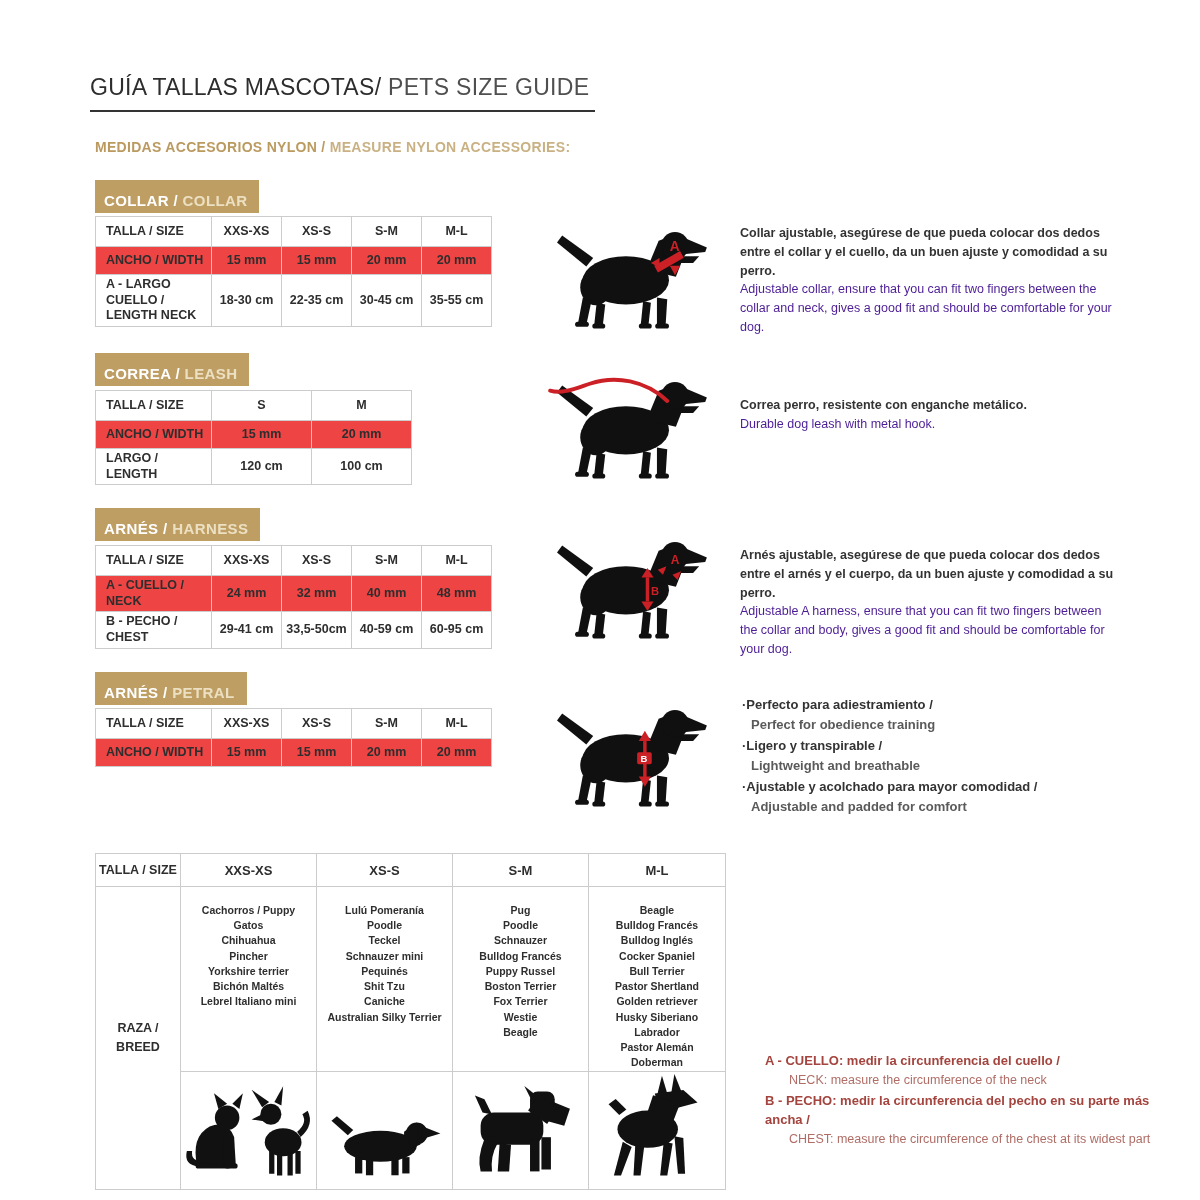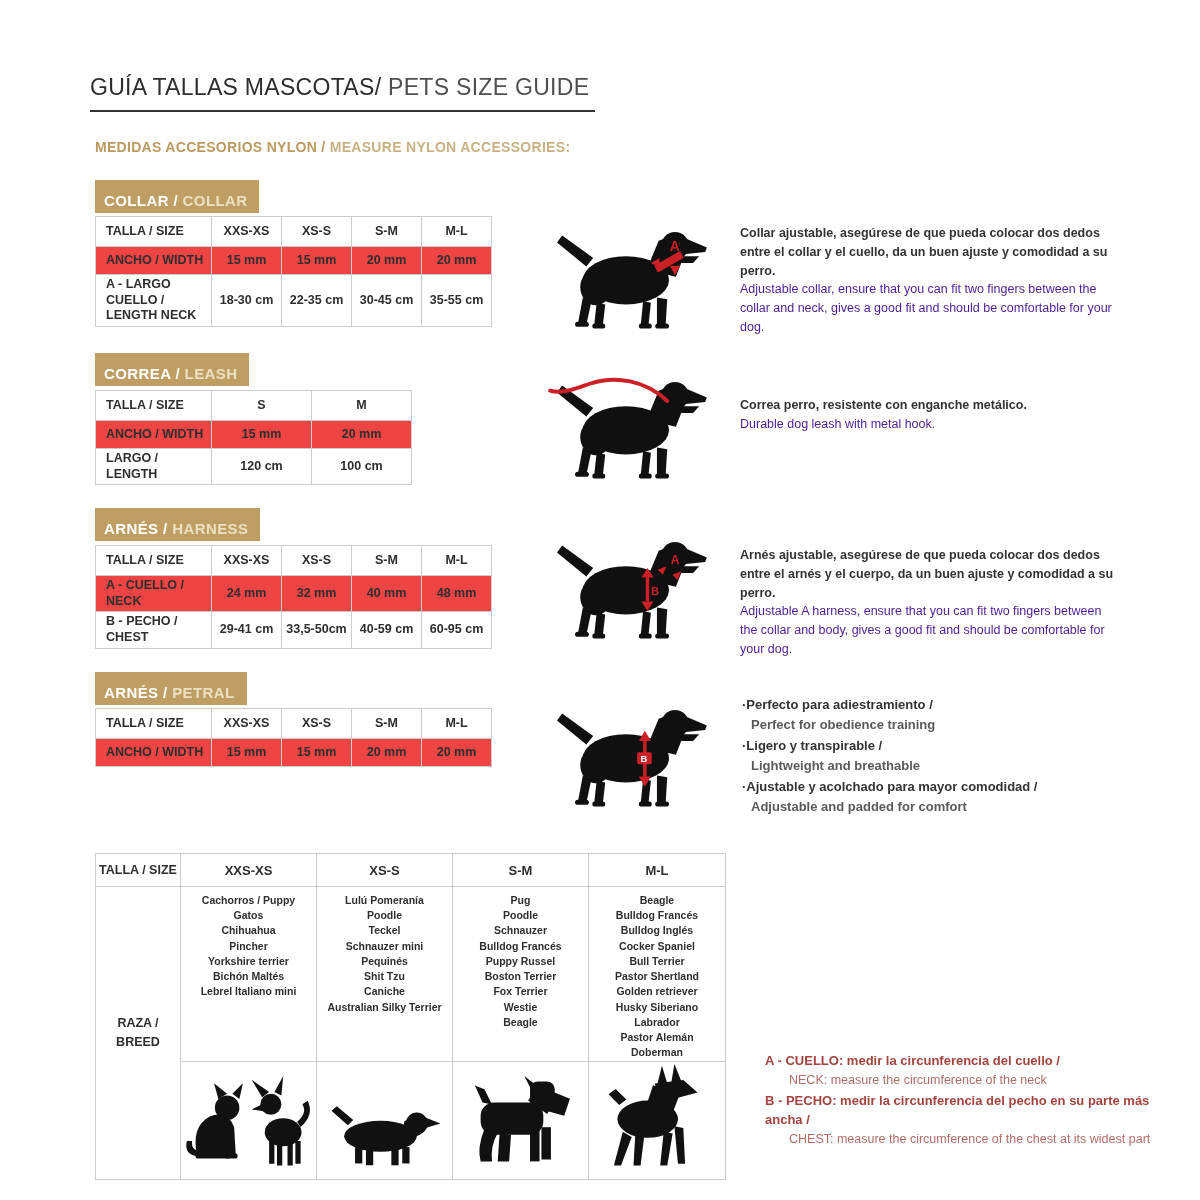--- a/index.html
+++ b/index.html
@@ -34,21 +34,21 @@
   .bullets{width:360px;font-size:13px;line-height:1.5;}
   .b-es{font-weight:bold;color:#333;}
   .b-es::before{content:"\00b7 ";font-weight:bold;}
   .b-en{color:#5a5a5a;padding-left:9px;margin-bottom:2px;font-weight:bold;}
 
   
   table.breed-table{border-collapse:collapse;table-layout:fixed;background:#fff;}
   table.breed-table td{border:1px solid #ccc;text-align:center;color:#2e2e2e;}
   table.breed-table td.hd{font-weight:bold;font-size:13px;height:30px;}
   table.breed-table td.hd.lbl{font-size:12.5px;}
-  td.breed-list{vertical-align:top;padding-top:6px;font-weight:bold;font-size:10.5px;line-height:1.45;}
+  td.breed-list{vertical-align:top;padding-top:16px;font-weight:bold;font-size:10.5px;line-height:1.45;}
   td.raza{font-weight:bold;font-size:12.5px;vertical-align:middle;line-height:1.5;}
   td.sil{vertical-align:bottom;padding-bottom:6px;height:110px;}
 
   
   .notes{font-size:13px;line-height:1.45;}
   .note-es{font-weight:bold;color:#a3443e;}
   .note-en{color:#b06d66;font-size:12.5px;padding-left:24px;margin-bottom:3px;}
 
   svg text{font-family:"Liberation Sans",sans-serif;}
 </style>

